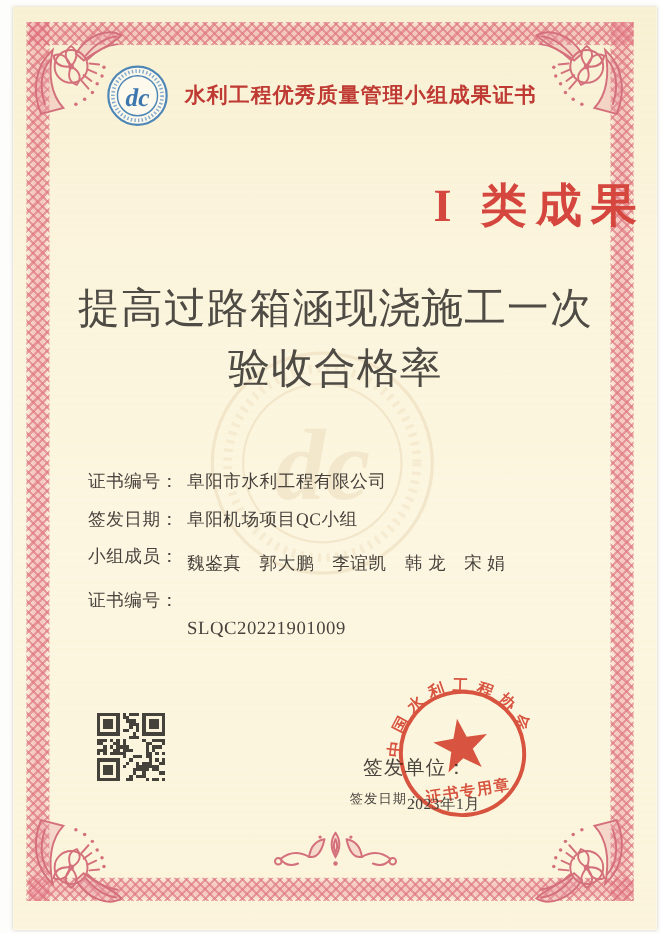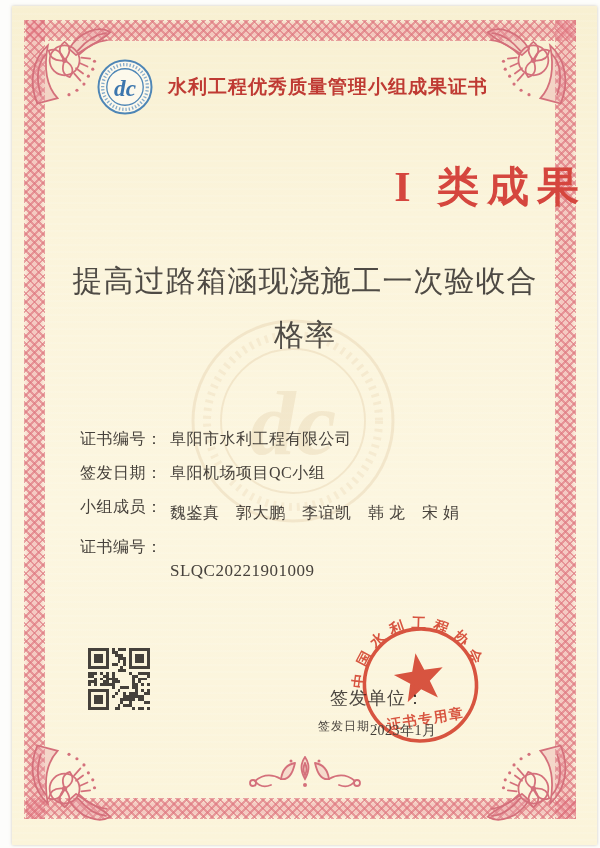--- a/index.html
+++ b/index.html
@@ -60,21 +60,21 @@
   
   .grade{
     position:absolute;top:153px;left:0;right:10px;text-align:right;
     font-family:"Liberation Serif","DejaVu Serif",serif;
     font-weight:bold;font-size:42px;letter-spacing:8px;color:#d5463e;
   }
   
   .project-title{
     position:absolute;top:248px;left:57px;width:472px;text-align:center;
     font-family:"Liberation Sans","DejaVu Sans",sans-serif;
-    font-size:30px;line-height:54px;letter-spacing:1px;color:#4e4a44;font-weight:500;
+    font-size:38px;line-height:54px;letter-spacing:1px;color:#4e4a44;font-weight:500;
   }
   
   .watermark{position:absolute;left:166px;top:300px;width:230px;height:230px;opacity:.8;pointer-events:none;}
   .watermark svg{width:100%;height:100%;display:block;}
   
   .info{position:absolute;left:68px;top:422px;font-size:16px;color:#47423c;}
   .info-row{display:flex;margin-bottom:13px;line-height:21px;}
   .info-label{width:84px;flex:0 0 auto;letter-spacing:.5px;}
   .info-value{margin-left:6px;letter-spacing:.5px;text-align:center;}
   .info-value .line2{display:block;margin-top:6px;}

